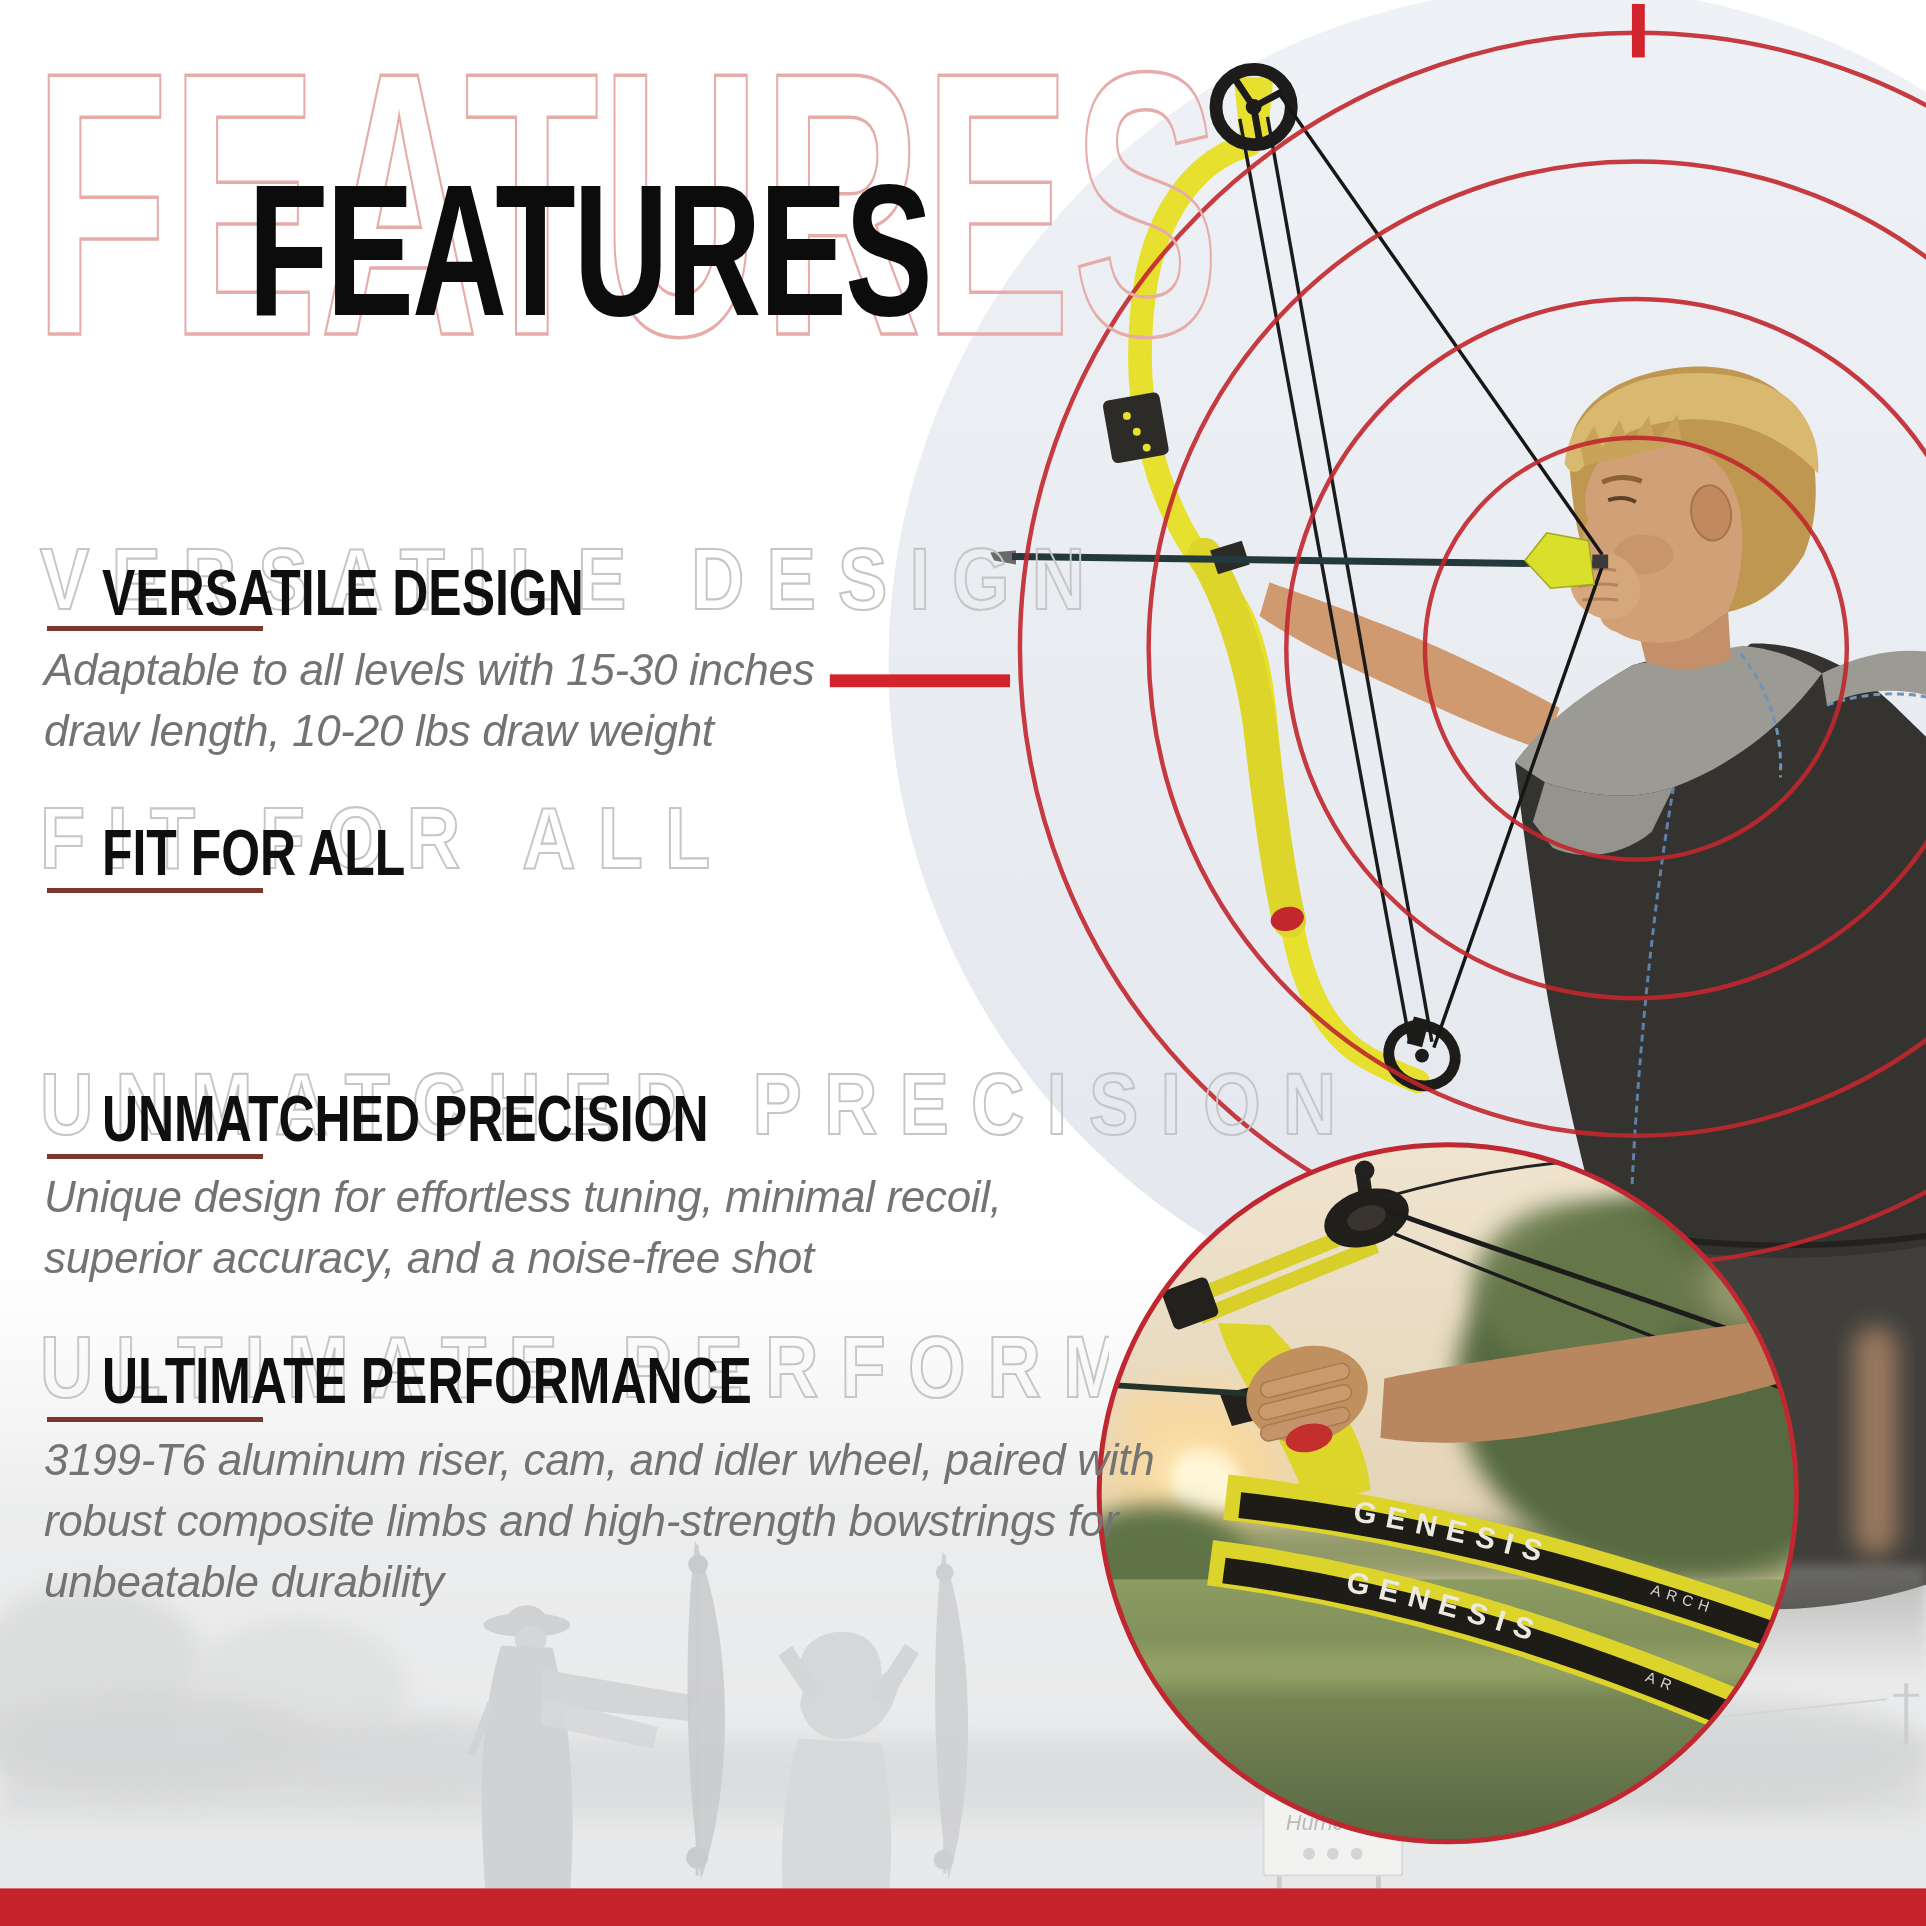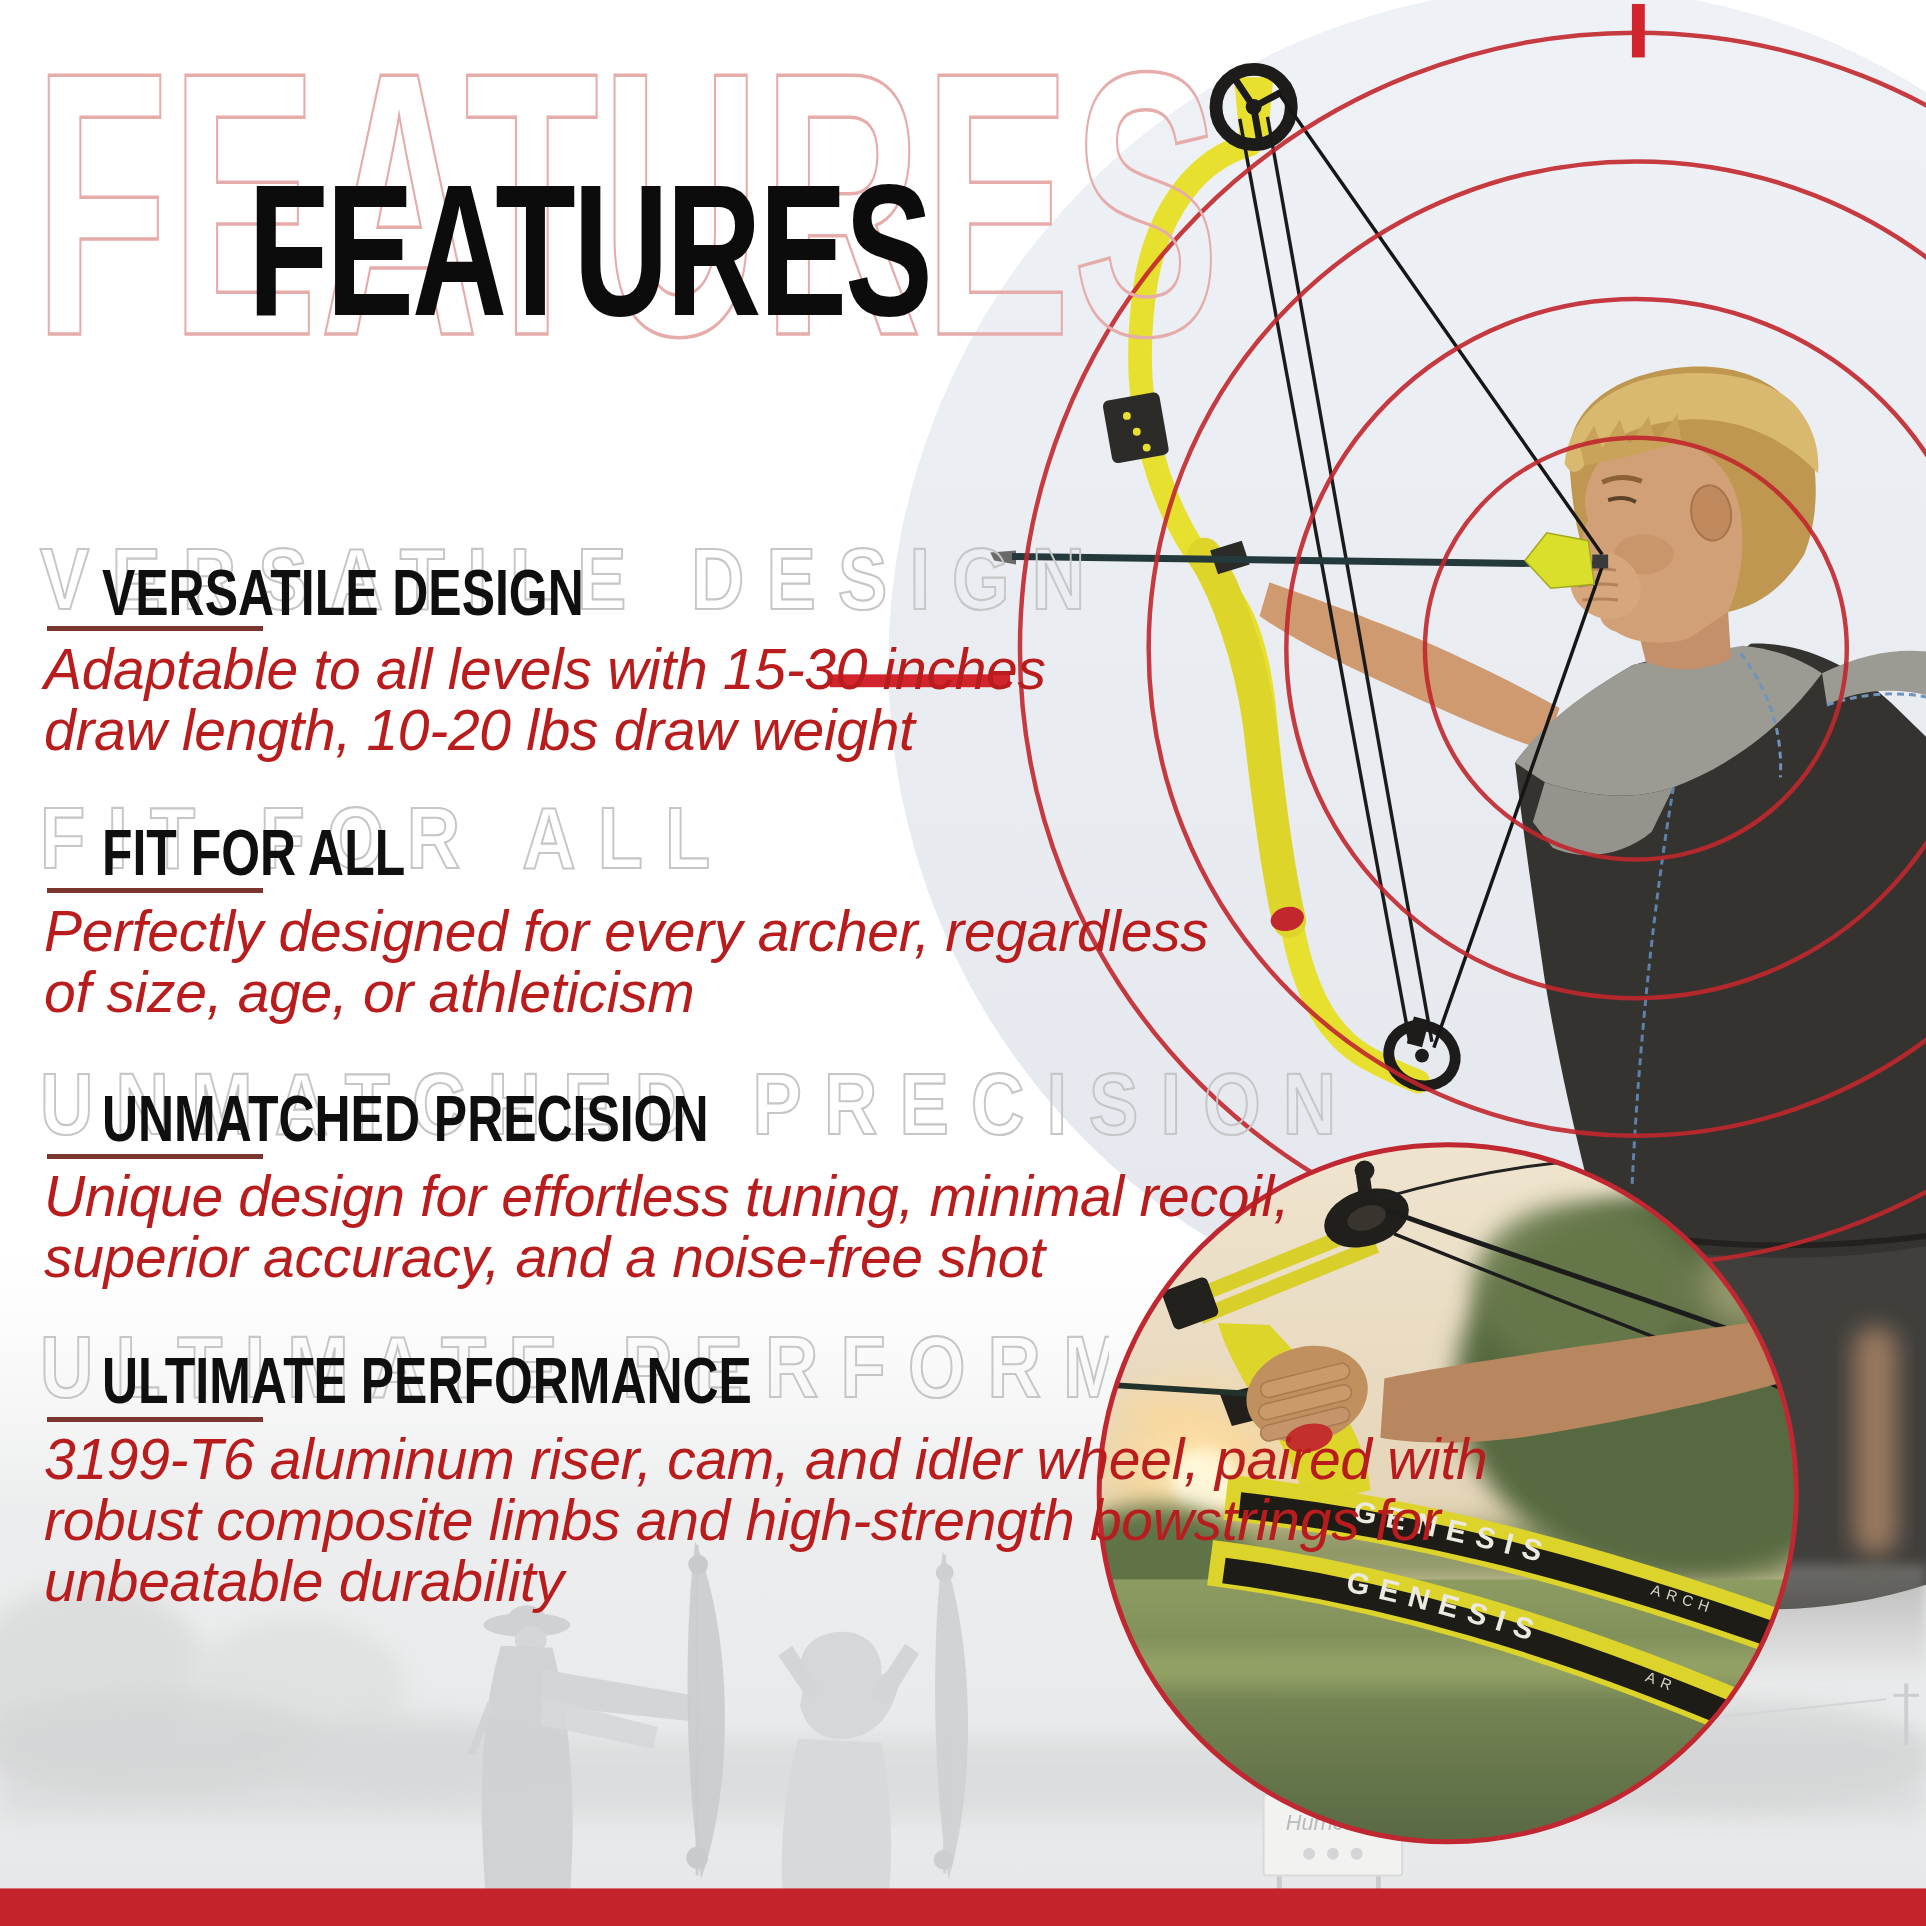--- a/index.html
+++ b/index.html
@@ -14,22 +14,22 @@
       color:transparent;-webkit-text-stroke:3.5px #e6aca9;}
   .title-main{left:248px;top:156px;z-index:5;}
   .title-main .tx{font-size:188px;font-weight:700;letter-spacing:-3px;transform:scaleX(.70);color:#0c0c0c;}
   
   .ghost .tx{font-size:87px;font-weight:700;letter-spacing:26px;transform:scaleX(.85);
       color:transparent;-webkit-text-stroke:2.2px #c6c6c6;}
   .ghost{z-index:3;left:40px;}
   .heading{z-index:4;left:102px;}
   .heading .tx{font-size:64px;font-weight:700;transform:scaleX(.78);color:#0f0f0f;}
   .rule{position:absolute;left:47px;width:216px;height:5px;background:#7b372e;z-index:4;}
-  .body-text{position:absolute;left:44px;z-index:4;font-size:57px;font-style:italic;
-      line-height:61px;color:#b91c1c;letter-spacing:-0.3px;white-space:pre-line;}
+  .body-text{position:absolute;left:44px;z-index:4;font-size:44px;font-style:italic;
+      line-height:61px;color:#737373;letter-spacing:-0.3px;white-space:pre-line;}
   .g1{top:535px;} .h1{top:561px;} .r1{top:626px;} .b1{top:639px;}
   .g2{top:794px;} .h2{top:821px;} .r2{top:888px;} .b2{top:901px;}
   .g3{top:1060px;} .h3{top:1087px;} .r3{top:1154px;} .b3{top:1166px;}
   .g4{top:1323px;width:1069px;overflow:hidden;} .h4{top:1349px;} .r4{top:1417px;} .b4{top:1429px;}
 </style>
 </head>
 <body>
 
 <div id="canvas">
 
@@ -288,22 +288,20 @@
 <div class="body-text b1">Adaptable to all levels with 15-30 inches
 draw length, 10-20 lbs draw weight</div>
 
 <div class="abs ghost g2">
   <span class="tx">FIT FOR ALL</span>
 </div>
 <div class="abs heading h2">
   <span class="tx">FIT FOR ALL</span>
 </div>
 <div class="rule r2"></div>
-<div class="body-text b2">Perfectly designed for every archer, regardless
-of size, age, or athleticism</div>
 
 <div class="abs ghost g3">
   <span class="tx">UNMATCHED PRECISION</span>
 </div>
 <div class="abs heading h3">
   <span class="tx">UNMATCHED PRECISION</span>
 </div>
 <div class="rule r3"></div>
 <div class="body-text b3">Unique design for effortless tuning, minimal recoil,
 superior accuracy, and a noise-free shot</div>

